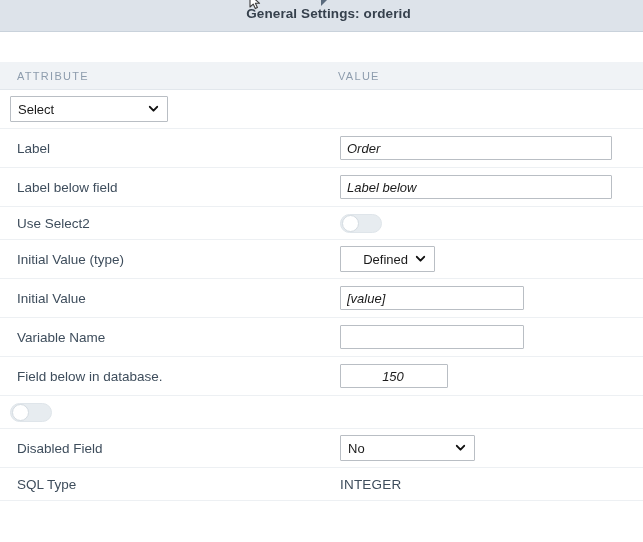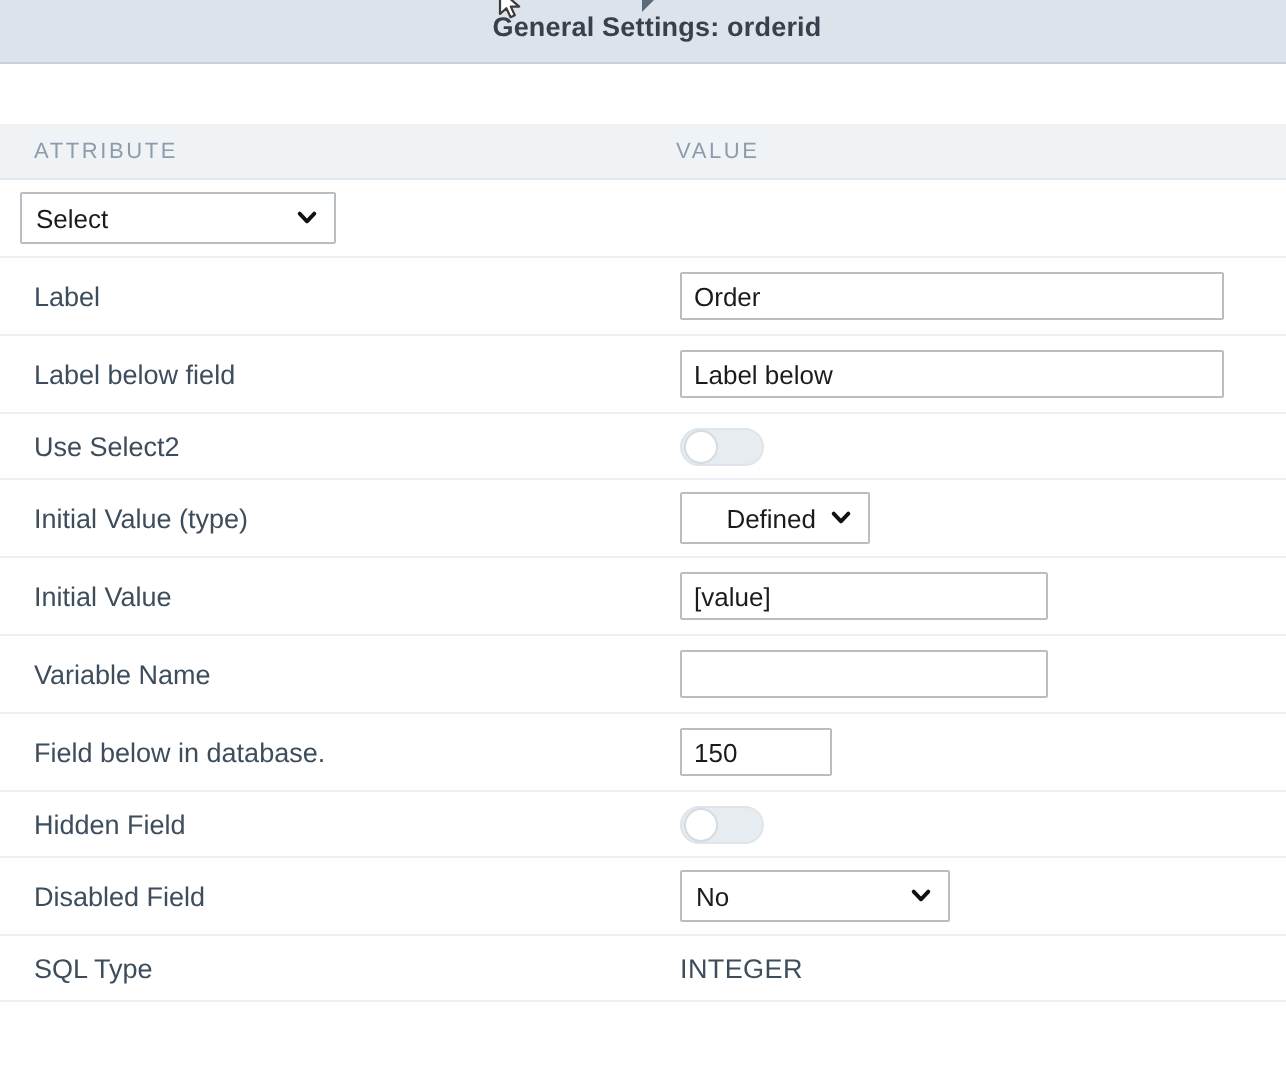--- a/index.html
+++ b/index.html
@@ -86,24 +86,25 @@
   .txt {
     height: 24px;
     border: 1px solid #b9bec4;
     background: #ffffff;
     font-family: "Liberation Sans", sans-serif;
     font-size: 13px;
     color: #1b1b1b;
     padding: 0 6px;
     outline: none;
     border-radius: 1px;
+    font-style: italic;
   }
   .txt-wide { width: 272px; }
   .txt-mid  { width: 184px; }
-  .txt-num  { width: 76px; text-align: left; padding-right: 8px; }
+  .txt-num  { width: 108px; text-align: center; padding-right: 8px; }
 
   .sel {
     height: 26px;
     border: 1px solid #b9bec4;
     background: #ffffff;
     font-family: "Liberation Sans", sans-serif;
     font-size: 13px;
     color: #1b1b1b;
     padding: 0 26px 0 7px;
     border-radius: 1px;
@@ -219,21 +220,20 @@
           <input type="text" class="txt txt-mid" value="" style="">
         </div>
       </div>
       <div class="row tall">
         <div class="cell-attr">Field below in database.</div>
         <div class="cell-val">
           <input type="text" class="txt txt-num" value="150" style="">
         </div>
       </div>
       <div class="row short">
-        <div class="cell-attr">Hidden Field</div>
         <div class="cell-val">
           <div class="toggle">
             <div class="knob"></div>
           </div>
         </div>
       </div>
       <div class="row tall">
         <div class="cell-attr">Disabled Field</div>
         <div class="cell-val">
           <div class="sel sel-md">

